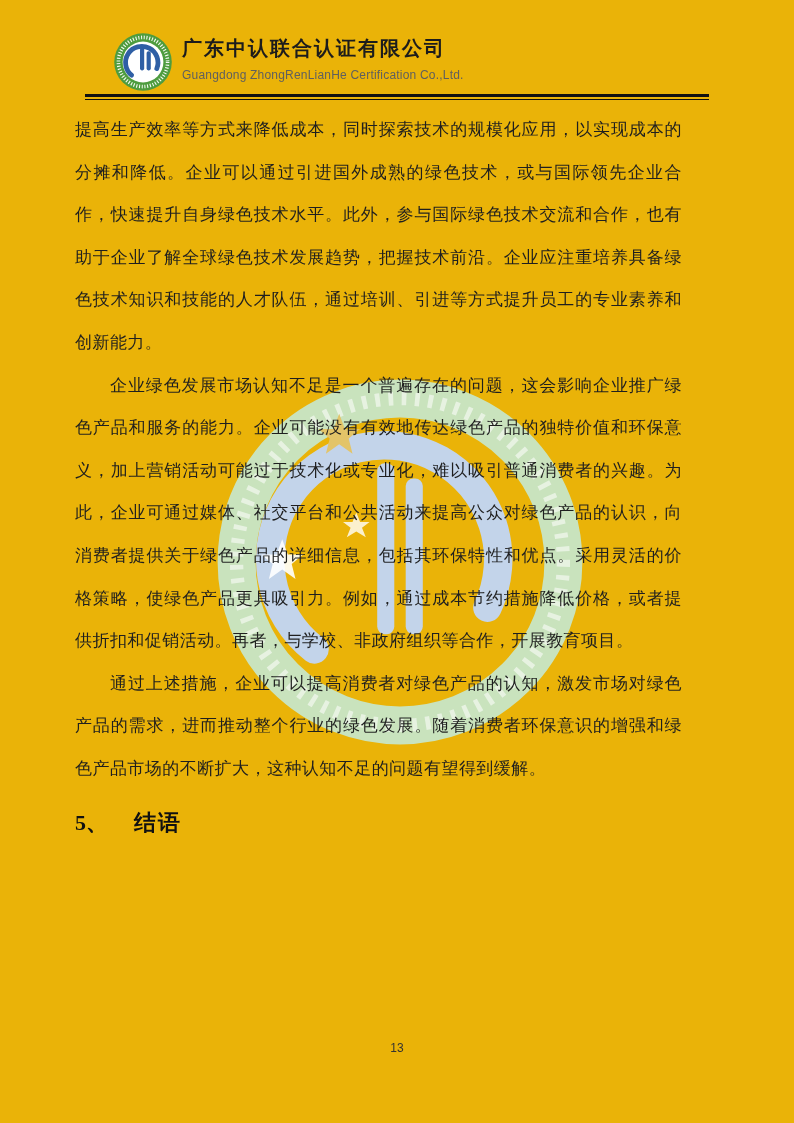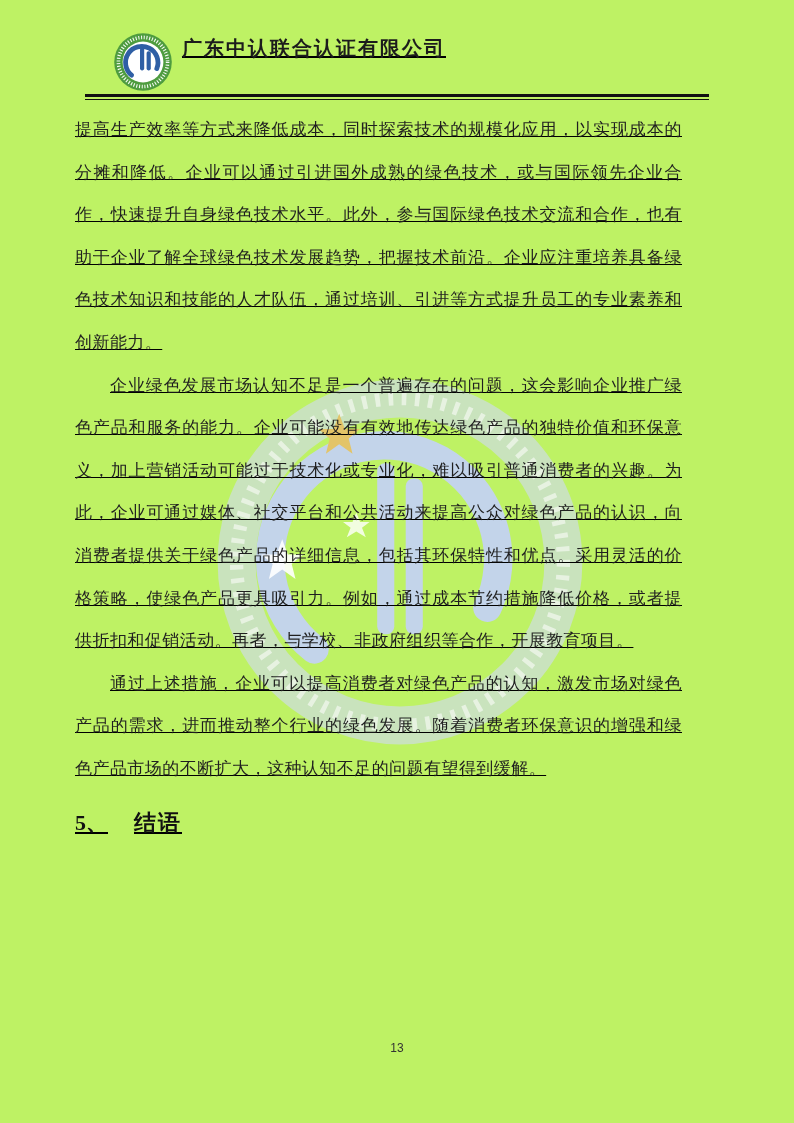--- a/index.html
+++ b/index.html
@@ -5,23 +5,22 @@
   * { margin: 0; padding: 0; box-sizing: border-box; }
   html, body { background: #ffffff; }
   body {
     font-family: "Liberation Serif", "DejaVu Serif", serif;
     width: 794px;
   }
   .page {
     position: relative;
     width: 794px;
     height: 1123px;
-    background: #bef264;
+    background: #eab308;
     overflow: hidden;
-    text-decoration: underline;
   }
 
   
   .watermark {
     position: absolute;
     left: 210px;
     top: 372px;
     width: 380px;
     height: 380px;
     z-index: 0;
@@ -137,20 +136,21 @@
         <circle cx="50" cy="50" r="41" fill="none" stroke="#ffffff" stroke-width="6" stroke-dasharray="1.8 2.8" opacity="0.95"></circle>
 
         <path d="M 31 72 A 27 27 0 1 1 73 61" fill="none" stroke="#2f5fa5" stroke-width="8" stroke-linecap="round"></path>
         <rect x="45" y="26" width="7" height="38" rx="3" fill="#2f5fa5"></rect>
         <rect x="56" y="32" width="7" height="32" rx="3" fill="#2f5fa5"></rect>
         <polygon points="38,46 40,51 45,51 41,54 43,59 38,56 33,59 35,54 31,51 36,51" fill="#ffffff"></polygon>
       </svg>
     </div>
     <div class="titles">
       <div class="company-zh">广东中认联合认证有限公司</div>
+      <div class="company-en">Guangdong ZhongRenLianHe Certification Co.,Ltd.</div>
     </div>
   </div>
   <div class="header-rule"></div>
 
   <div class="body-text">
     <p class="para">提高生产效率等方式来降低成本，同时探索技术的规模化应用，以实现成本的分摊和降低。企业可以通过引进国外成熟的绿色技术，或与国际领先企业合作，快速提升自身绿色技术水平。此外，参与国际绿色技术交流和合作，也有助于企业了解全球绿色技术发展趋势，把握技术前沿。企业应注重培养具备绿色技术知识和技能的人才队伍，通过培训、引进等方式提升员工的专业素养和创新能力。</p>
     <p class="para indent">企业绿色发展市场认知不足是一个普遍存在的问题，这会影响企业推广绿色产品和服务的能力。企业可能没有有效地传达绿色产品的独特价值和环保意义，加上营销活动可能过于技术化或专业化，难以吸引普通消费者的兴趣。为此，企业可通过媒体、社交平台和公共活动来提高公众对绿色产品的认识，向消费者提供关于绿色产品的详细信息，包括其环保特性和优点。采用灵活的价格策略，使绿色产品更具吸引力。例如，通过成本节约措施降低价格，或者提供折扣和促销活动。再者，与学校、非政府组织等合作，开展教育项目。</p>
     <p class="para indent">通过上述措施，企业可以提高消费者对绿色产品的认知，激发市场对绿色产品的需求，进而推动整个行业的绿色发展。随着消费者环保意识的增强和绿色产品市场的不断扩大，这种认知不足的问题有望得到缓解。</p>
 
     <div class="section-heading">

